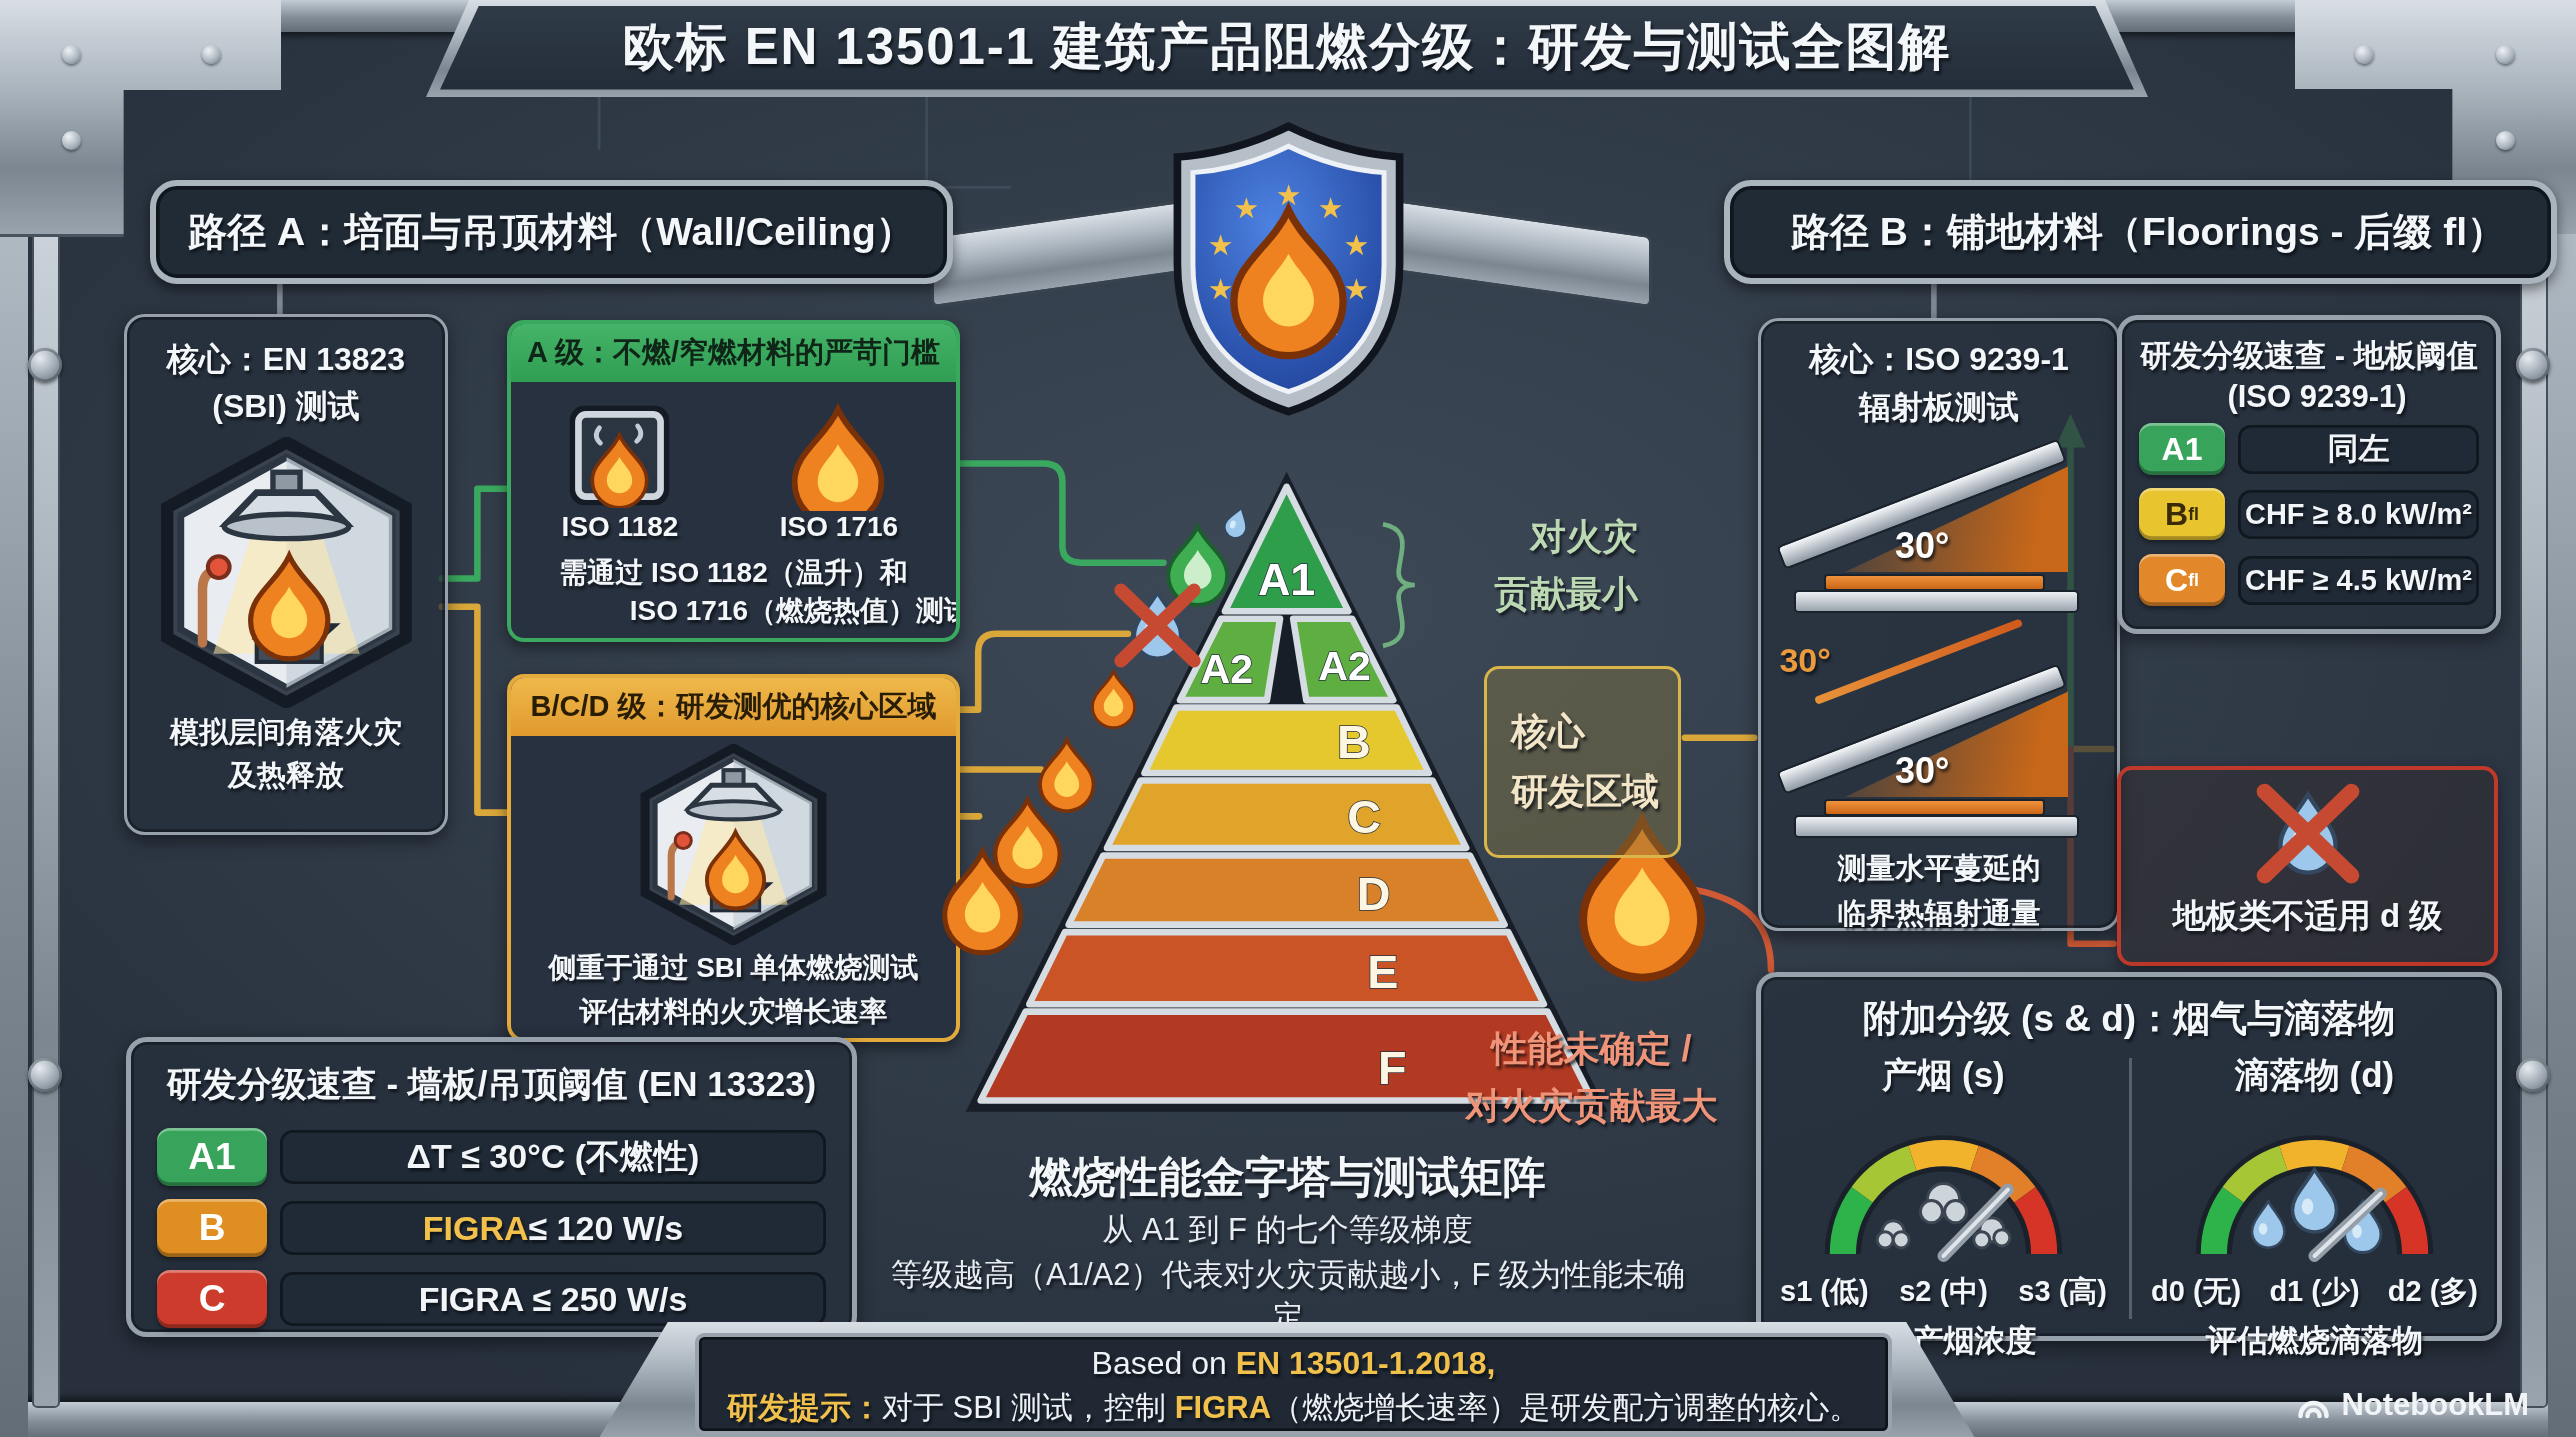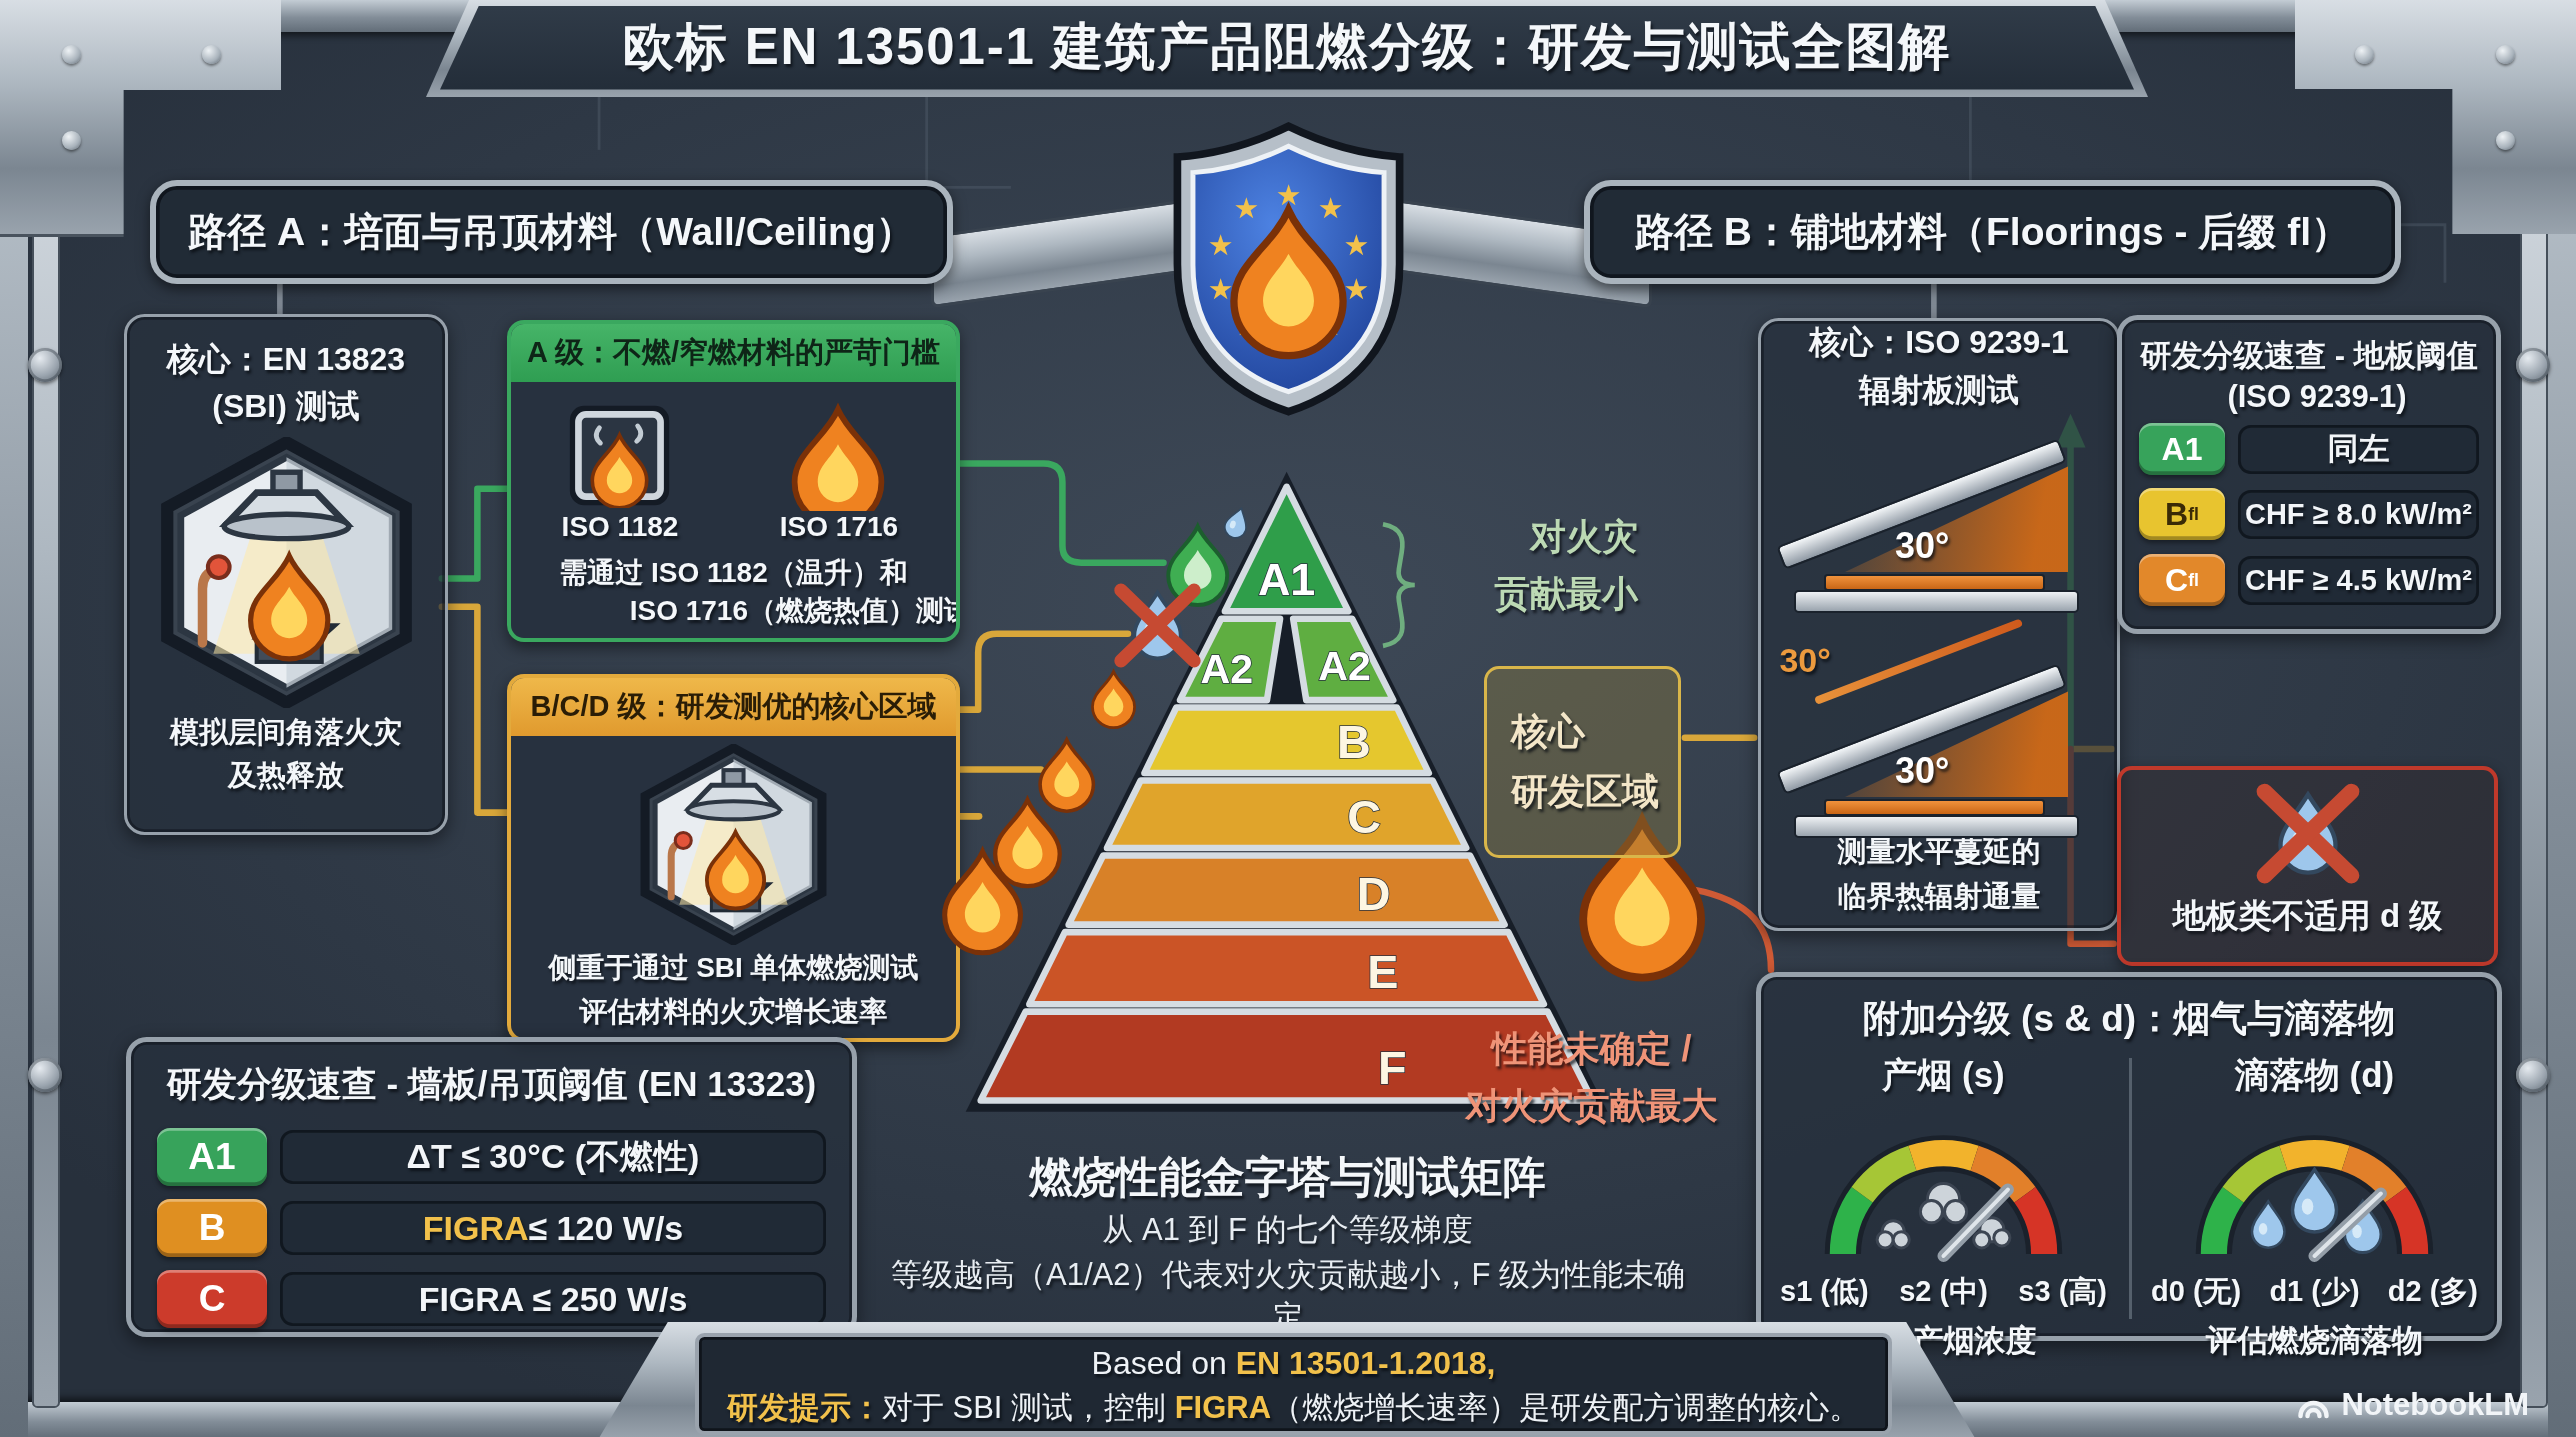--- a/index.html
+++ b/index.html
@@ -150,21 +150,21 @@
         <text x="59" y="186">★</text>
       <text x="59" y="140">★</text>
         <text x="86" y="102">★</text>
     </g>
     <use href="#flameO" transform="translate(130,158) scale(1.9)"></use>
   </svg>
 
   <div class="hdrbox abs" style="left:150px;top:180px;width:791px;height:92px;">
     <span class="whx ts" style="font-size:39px;">路径 A：培面与吊顶材料（Wall/Ceiling）</span>
   </div>
-  <div class="hdrbox abs" style="left:1584px;top:180px;width:805px;height:92px;">
+  <div class="hdrbox abs" style="left:1724px;top:180px;width:805px;height:92px;padding-left:16px;">
     <span class="whx ts" style="font-size:39px;">路径 B：铺地材料（Floorings - 后缀 fl）</span>
   </div>
 
   <div class="panel abs" style="left:124px;top:314px;width:318px;height:515px;text-align:center;">
     <div class="whx ts" style="font-size:32px;margin-top:20.6px;">核心：EN 13823</div>
     <div class="whx ts" style="font-size:32px;margin-top:3.7px;">(SBI) 测试</div>
     <svg width="271" height="271" viewBox="0 0 200 200" style="margin-top:7.5px">
         <use href="#sbiRoom"></use>
       </svg>
     <div class="whx ts" style="font-size:29px;margin-top:1.9px;">模拟层间角落火灾</div>
@@ -274,21 +274,21 @@
   <div class="abs" style="left:1423px;top:1025px;width:337px;text-align:center;color:#ef9478;font-weight:bold;font-size:36px;">
     <div class="ts">性能未确定 /</div>
     <div class="ts" style="margin-top:7.5px;">对火灾贡献最大</div>
   </div>
 
   <div class="whx ts abs" style="left:960px;top:1149px;width:655px;text-align:center;font-size:43px;">燃烧性能金字塔与测试矩阵</div>
   <div class="whx ts abs" style="left:960px;top:1209px;width:655px;text-align:center;font-size:31px;font-weight:normal;color:#e8edf2;">从 A1 到 F 的七个等级梯度</div>
   <div class="whx ts abs" style="left:876px;top:1254px;width:824px;text-align:center;font-size:31px;font-weight:normal;color:#e8edf2;">等级越高（A1/A2）代表对火灾贡献越小，F 级为性能未确定</div>
 
   <div class="panel abs" style="left:1758px;top:318px;width:356px;height:607px;">
-    <div class="whx ts" style="text-align:center;font-size:32px;">核心：ISO 9239-1</div>
+    <div class="whx ts" style="text-align:center;font-size:32px;margin-top:17px;">核心：ISO 9239-1</div>
     <div class="whx ts" style="text-align:center;font-size:32px;margin-top:3.7px;">辐射板测试</div>
     <div class="diag" style="left:24px;top:120px;">
       <div class="dwedge"></div>
         <div class="dpanel"></div>
         <div class="dsample"></div>
         <div class="dbase"></div>
       <div class="dangle ts">30°</div>
     </div>
     <div class="diag" style="left:24px;top:326px;height:197px;">
       <div class="dwedge"></div>

